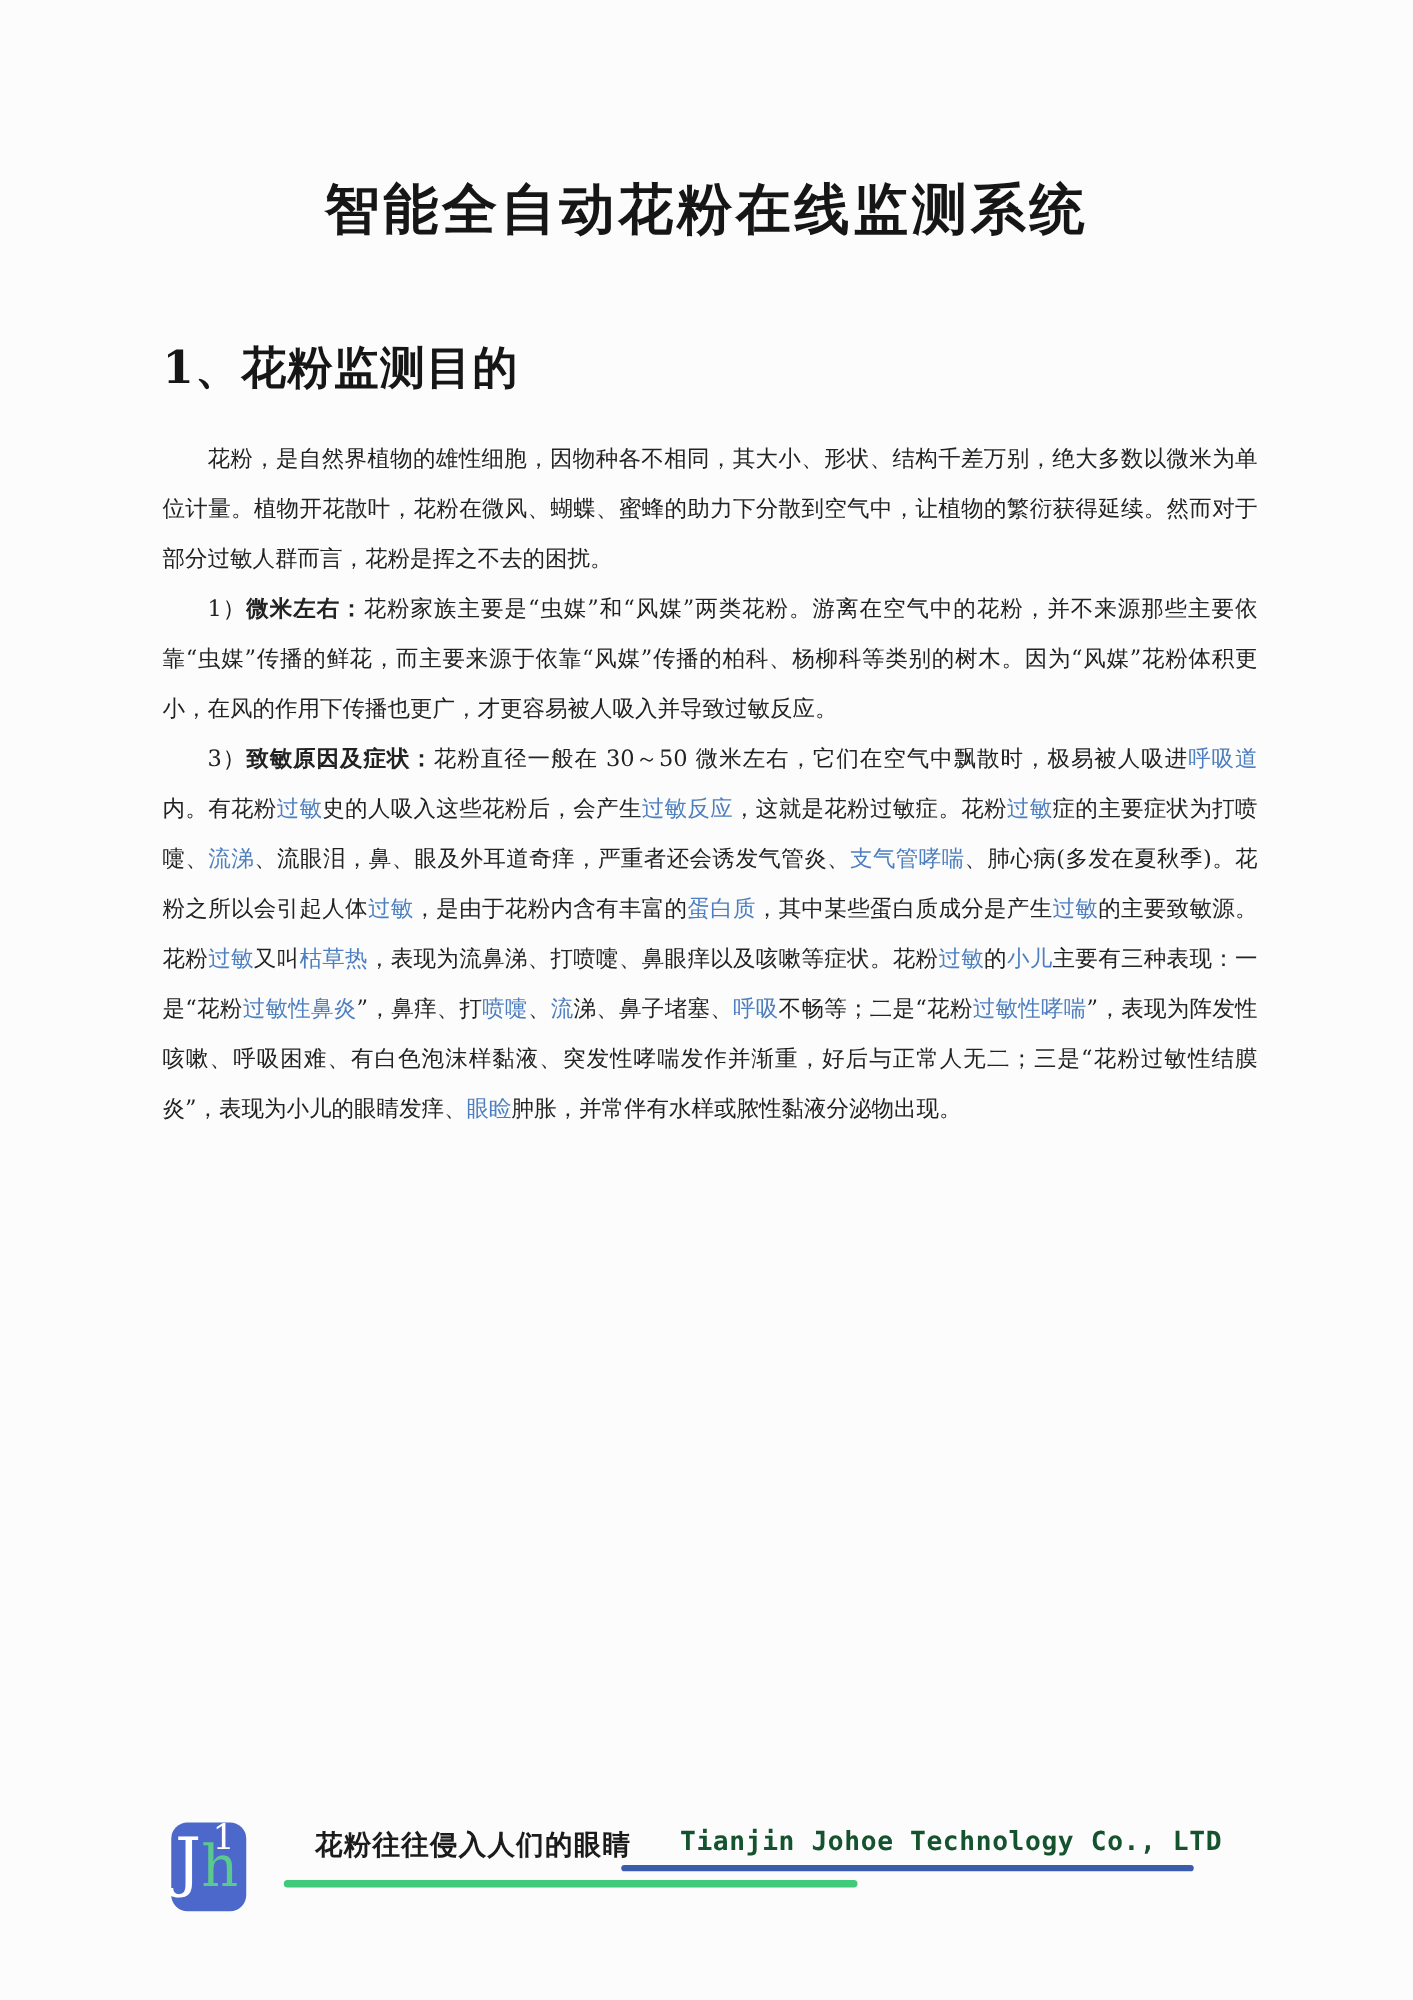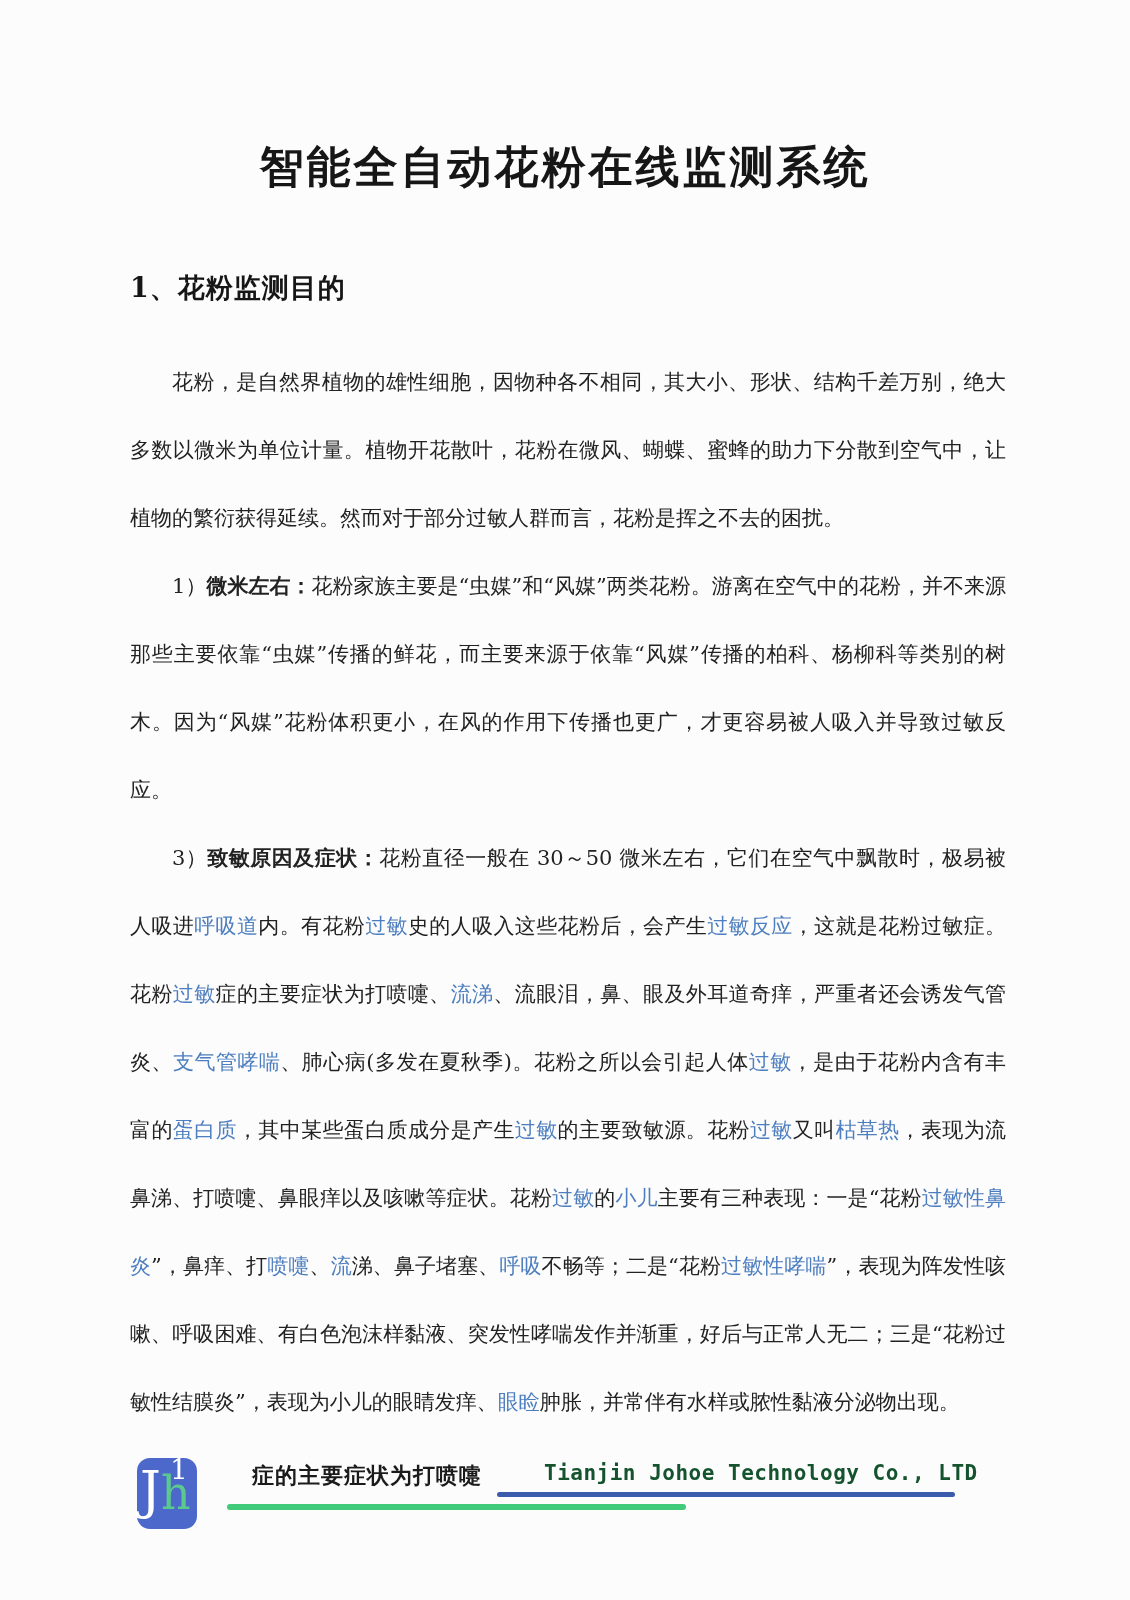--- a/index.html
+++ b/index.html
@@ -22,32 +22,32 @@
     text-align: center;
     font-size: 44px;
     font-weight: bold;
     letter-spacing: 3px;
     color: #161616;
   }
   .section-heading {
     position: absolute;
     top: 270px;
     left: 130px;
-    font-size: 27px;
+    font-size: 36px;
     font-weight: bold;
     letter-spacing: 1px;
     color: #161616;
   }
   .doc-body {
     position: absolute;
     top: 348px;
     left: 130px;
     width: 876px;
-    font-size: 21px;
-    line-height: 68px;
+    font-size: 18px;
+    line-height: 40px;
     text-align: justify;
     color: #222;
   }
   .doc-body p { text-indent: 2em; }
   .run-bold { font-weight: bold; }
   .run-link {
     color: var(--link-blue, #4d7ebf);
     text-underline-offset: 5px;
     cursor: pointer;
   }
@@ -151,21 +151,21 @@
       <p><span>1）</span><span class="run-bold">微米左右：</span><span>花粉家族主要是“虫媒”和“风媒”两类花粉。游离在空气中的花粉，并不来源那些主要依靠“虫媒”传播的鲜花，而主要来源于依靠“风媒”传播的柏科、杨柳科等类别的树木。因为“风媒”花粉体积更小，在风的作用下传播也更广，才更容易被人吸入并导致过敏反应。</span></p>
       <p><span>3）</span><span class="run-bold">致敏原因及症状：</span><span>花粉直径一般在 30～50 微米左右，它们在空气中飘散时，极易被人吸进</span><a class="run-link">呼吸道</a><span>内。有花粉</span><a class="run-link">过敏</a><span>史的人吸入这些花粉后，会产生</span><a class="run-link">过敏反应</a><span>，这就是花粉过敏症。花粉</span><a class="run-link">过敏</a><span>症的主要症状为打喷嚏、</span><a class="run-link">流涕</a><span>、流眼泪，鼻、眼及外耳道奇痒，严重者还会诱发气管炎、</span><a class="run-link">支气管哮喘</a><span>、肺心病(多发在夏秋季)。花粉之所以会引起人体</span><a class="run-link">过敏</a><span>，是由于花粉内含有丰富的</span><a class="run-link">蛋白质</a><span>，其中某些蛋白质成分是产生</span><a class="run-link">过敏</a><span>的主要致敏源。花粉</span><a class="run-link">过敏</a><span>又叫</span><a class="run-link">枯草热</a><span>，表现为流鼻涕、打喷嚏、鼻眼痒以及咳嗽等症状。花粉</span><a class="run-link">过敏</a><span>的</span><a class="run-link">小儿</a><span>主要有三种表现：一是“花粉</span><a class="run-link">过敏性鼻炎</a><span>”，鼻痒、打</span><a class="run-link">喷嚏</a><span>、</span><a class="run-link">流</a><span>涕、鼻子堵塞、</span><a class="run-link">呼吸</a><span>不畅等；二是“花粉</span><a class="run-link">过敏性哮喘</a><span>”，表现为阵发性咳嗽、呼吸困难、有白色泡沫样黏液、突发性哮喘发作并渐重，好后与正常人无二；三是“花粉过敏性结膜炎”，表现为小儿的眼睛发痒、</span><a class="run-link">眼睑</a><span>肿胀，并常伴有水样或脓性黏液分泌物出现。</span></p>
     </div>
 
   <div class="footer-logo">
     <span class="logo-j">J</span>
     <span class="logo-h">h</span>
     <span class="logo-one">1</span>
   </div>
 
-  <div class="company-cn">症的主要症状为打喷嚏</div>
+  <div class="company-cn">花粉往往侵入人们的眼睛</div>
 
   <div class="company-en">Tianjin Johoe Technology Co., LTD</div>
 
   <div class="footer-blue-line"></div>
   <div class="footer-green-line"></div>
 
 
 </div>
 
 </body></html>

